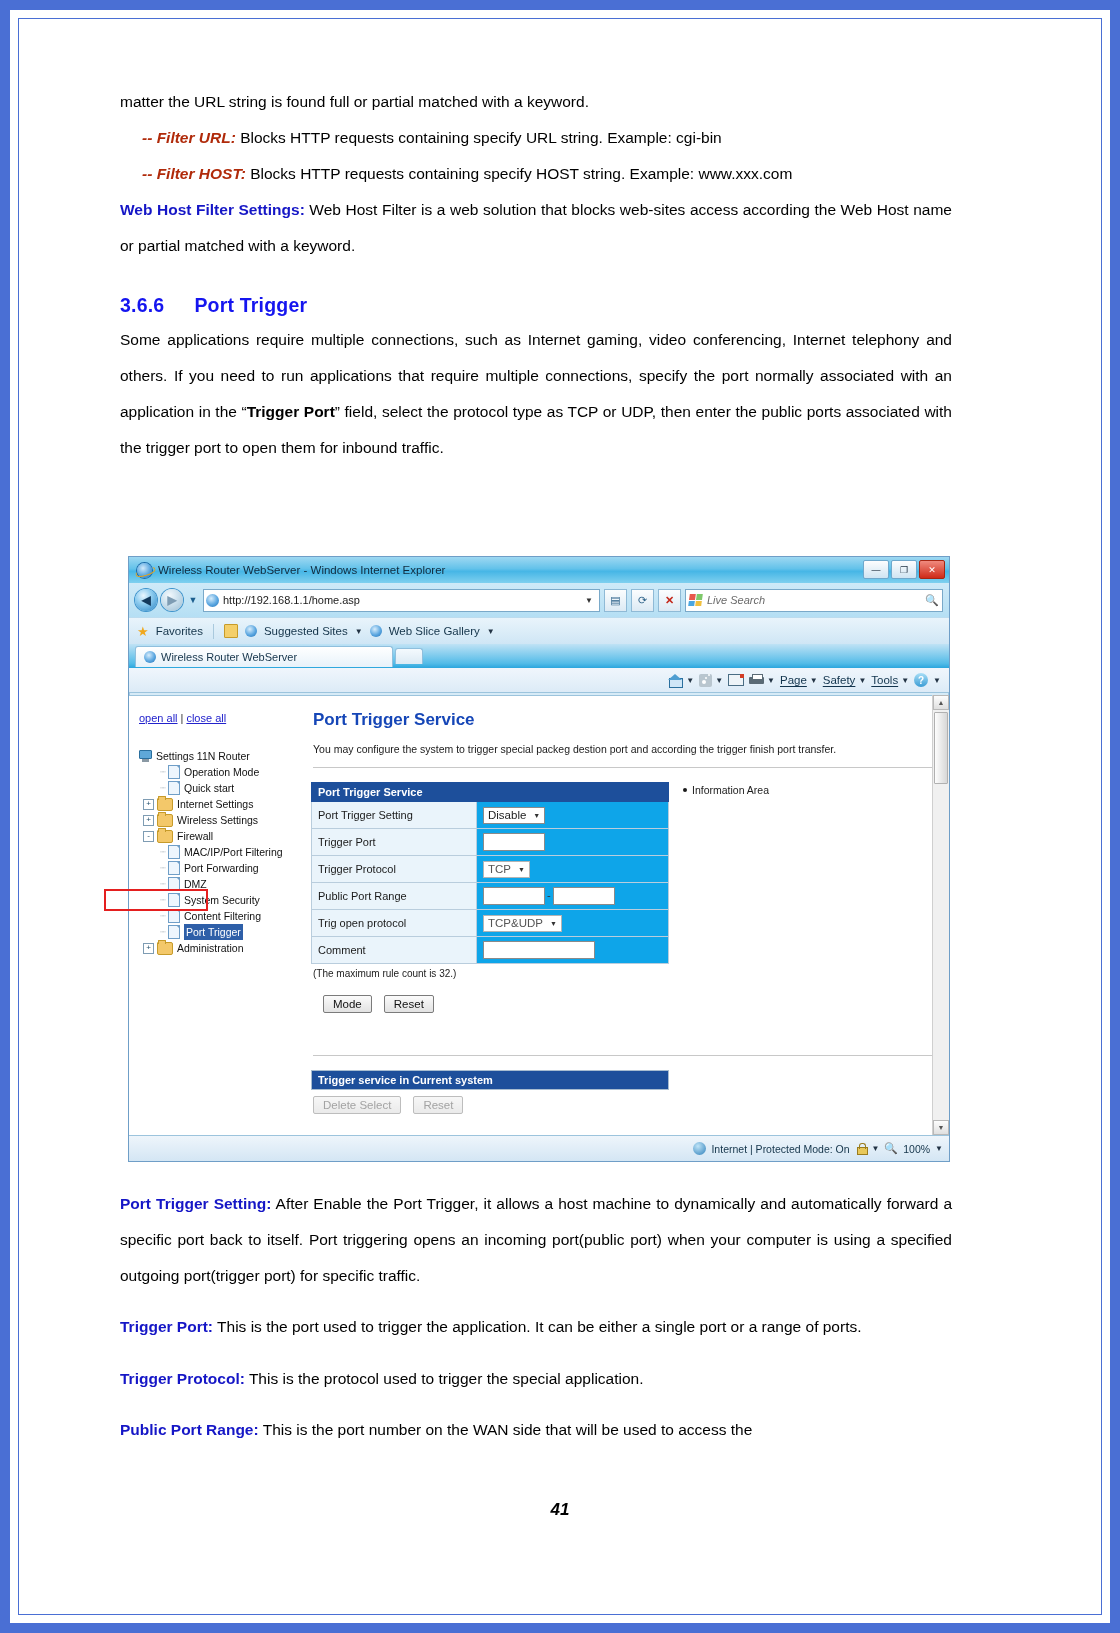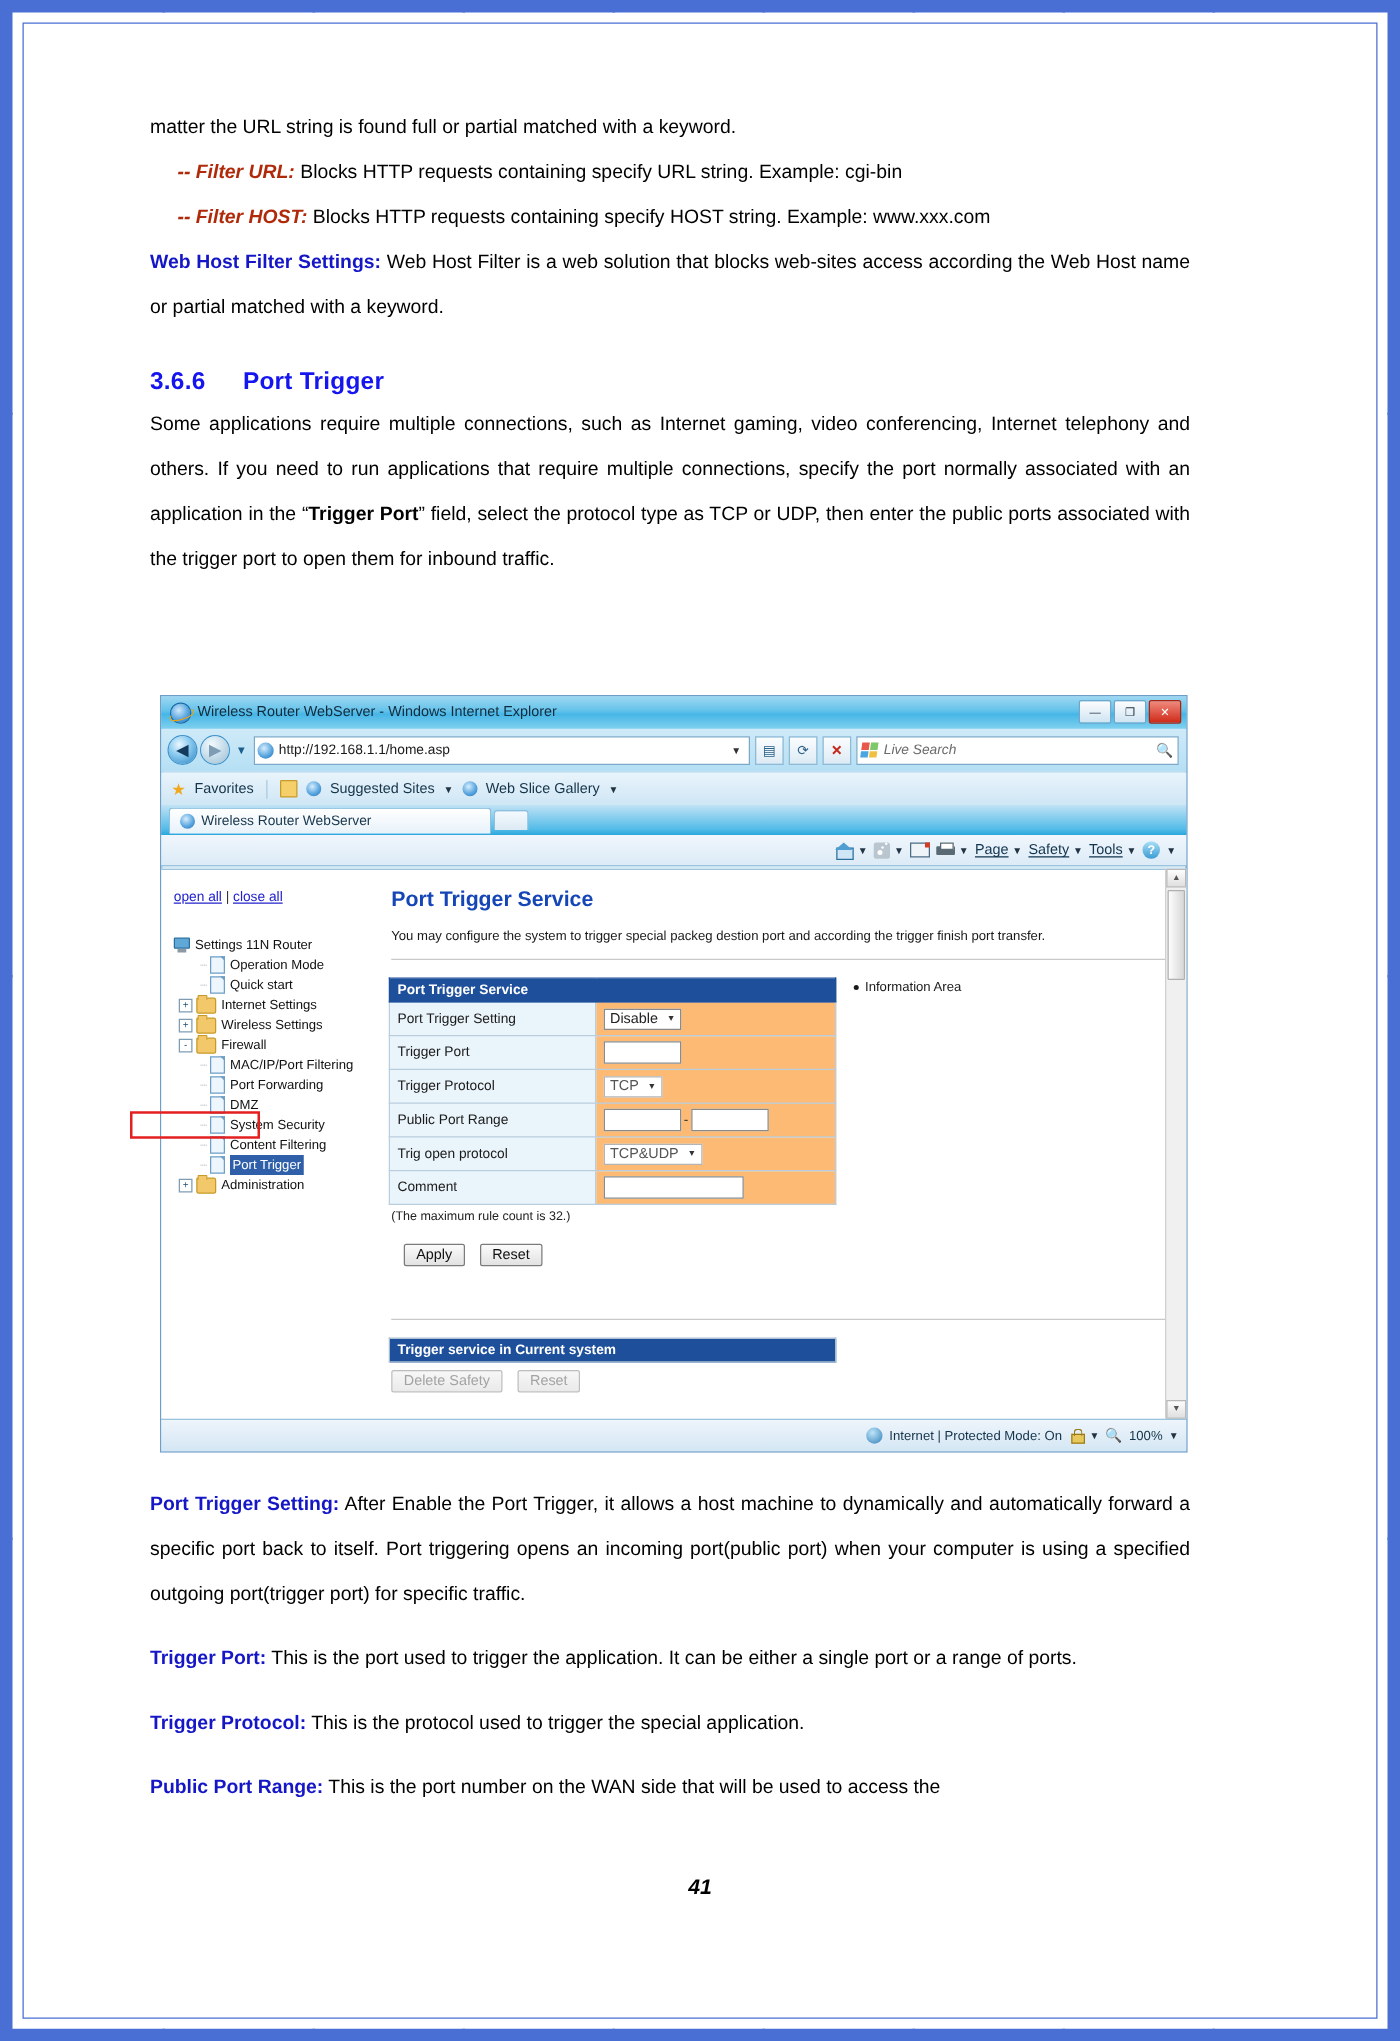--- a/index.html
+++ b/index.html
@@ -210,21 +210,21 @@
   .ftable{
     width:358px;border-collapse:collapse;font-size:11px;color:#1a1a1a;
     border:1px solid #a8bdd0;
   }
   .ftable th{
     background:#1d4f9b;color:#fff;text-align:left;font-size:11px;font-weight:bold;
     padding:3px 6px;border:1px solid #1d4f9b;
   }
   .ftable td{border:1px solid #b9cddd;padding:3px 6px;height:20px;}
   .ftable td.lab{width:152px;background:#eaf4fb;}
-  .ftable td.val{background:#fdba74;}
+  .ftable td.val{background:#0ea5e9;}
   .sel-ctl{
     display:inline-flex;align-items:center;gap:7px;border:1px solid #8a8a8a;background:#fff;
     padding:1px 4px;font-size:11.5px;color:#222;height:17px;box-sizing:border-box;
   }
   .sel-ctl .cv{font-size:7px;color:#333;}
   .sel-ctl.dim{color:#555;border-color:#b4b4b4;}
   .inp{
     display:inline-block;border:1px solid #8a8a8a;background:#fff;height:16px;width:60px;vertical-align:middle;
   }
   .inp.wide{width:110px;}
@@ -541,21 +541,21 @@
               <td class="lab">Comment</td>
               <td class="val">
                 <span class="inp wide"></span>
               </td>
             </tr>
           </tbody>
             </table>
           <div class="maxrule">(The maximum rule count is 32.)</div>
 
           <div class="btnrow">
-            <span class="btn">Apply</span>
+            <span class="btn">Mode</span>
             <span class="btn">Reset</span>
           </div>
         </div>
 
         <div class="infoarea">
           <span class="bullet"></span>
           <span>Information Area</span>
         </div>
       </div>
 
@@ -563,21 +563,21 @@
 
       <table class="ttable">
         <tbody>
             <tr>
           <th class="banner" colspan="6">Trigger service in Current system</th>
         </tr>
       </tbody>
         </table>
 
       <div class="btnrow" style="margin:6px 0 0 2px;">
-        <span class="btn disabled">Delete Safety</span>
+        <span class="btn disabled">Delete Select</span>
         <span class="btn disabled">Reset</span>
       </div>
     </div>
   </div>
 
   <div class="scroll-col">
     <div class="sc-arrow">▲</div>
     <div class="sc-thumb"></div>
     <div class="sc-arrow sc-bottom">▼</div>
   </div>

